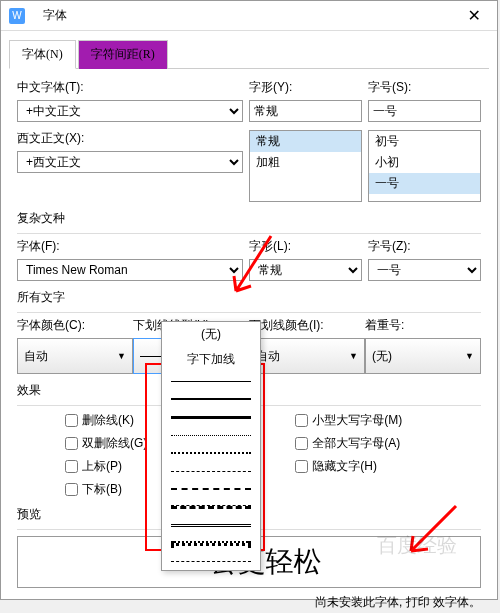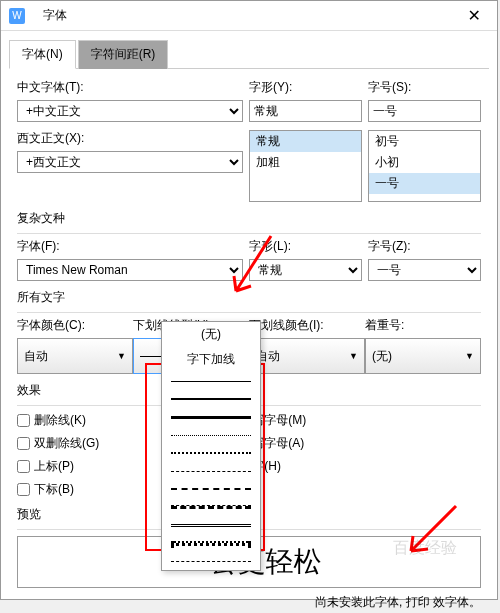--- a/index.html
+++ b/index.html
@@ -3,58 +3,58 @@
 <meta charset="utf-8">
 <style>
 * { box-sizing: border-box; margin: 0; padding: 0; font-family: "Microsoft YaHei", sans-serif; font-size: 12px; }
 body { background: #f0f0f0; width: 500px; height: 613px; position: relative; }
 .window { background: #fff; border: 1px solid #999; width: 498px; height: 600px; position: relative; }
 .titlebar { height: 30px; background: #fff; border-bottom: 1px solid #ddd; display: flex; align-items: center; padding: 0 8px; }
 .titlebar .icon { width: 16px; height: 16px; background: #4a9eff; color: #fff; display: flex; align-items: center; justify-content: center; font-size: 10px; border-radius: 2px; }
 .titlebar .title { margin-left: 18px; flex: 1; }
 .titlebar .close { font-size: 16px; cursor: pointer; padding: 2px 8px; }
 .tabs { display: flex; border-bottom: 1px solid #ccc; margin: 8px 8px 0 8px; }
-.tab { padding: 5px 12px; border: 1px solid #ccc; border-bottom: none; background: #fff; margin-right: 2px; cursor: pointer; position: relative; top: 1px; }
+.tab { padding: 5px 12px; border: 1px solid #ccc; border-bottom: none; background: #fff; margin-right: 2px; cursor: pointer; position: relative; top: 1px; font-family: Liberation Serif, serif; }
 .tab.active { background: #fff; border-bottom: 1px solid #fff; }
-.tab.inactive { background: #a3a3a3; }
+.tab.inactive { background: #a21caf; }
 .content { padding: 10px 16px; }
 .row { display: flex; gap: 6px; margin-bottom: 8px; }
 .col { flex: 1; display: flex; flex-direction: column; gap: 2px; }
 .col label { margin-bottom: 2px; }
 select, .combo { width: 100%; height: 22px; border: 1px solid #999; background: #fff; padding: 0 4px; }
 .listbox { border: 1px solid #999; height: 72px; overflow-y: scroll; background: #fff; }
 .listbox .item { padding: 2px 6px; }
 .listbox .item.selected { background: #cce4f7; }
 .section-title { margin: 8px 0 6px 0; }
 hr { border: none; border-top: 1px solid #ddd; margin: 4px 0; }
 .four-col { display: flex; }
 .four-col .col { flex: 1; }
 .dropdown-btn { display: flex; align-items: center; justify-content: space-between; border: 1px solid #999; background: linear-gradient(#fff,#e8e8e8); height: 36px; padding: 0 6px; cursor: pointer; }
 .dropdown-btn.active { border: 1px solid #4a9eff; }
 .arrow-down { font-size: 9px; }
 .checks { display: flex; gap: 40px; margin-top: 6px; }
 .check-col { display: flex; flex-direction: column; gap: 6px; }
-.check-item { display: flex; align-items: center; gap: 4px; }
+.check-item { display: flex; align-items: center; gap: 4px; margin-left: 48px; }
 .check-item input { width: 13px; height: 13px; }
 .preview-box { border: 1px solid #999; height: 52px; margin: 6px 0; display: flex; align-items: center; justify-content: center; font-size: 28px; font-family: serif; }
 .note { text-align: right; color: #000000; margin: 6px 0; }
 .dropdown-menu { position: absolute; left: 160px; top: 320px; width: 100px; background: #fff; border: 1px solid #999; box-shadow: 2px 2px 6px rgba(0,0,0,0.2); z-index: 10; }
 .dropdown-menu .menu-item { padding: 4px 8px; text-align: center; cursor: pointer; }
 .dropdown-menu .line-sample { height: 18px; display: flex; align-items: center; justify-content: center; cursor: pointer; }
 .dropdown-menu .line-sample div { width: 80px; }
 .solid1 { border-top: 1px solid #000; }
 .solid2 { border-top: 2px solid #000; }
 .solid3 { border-top: 3px solid #000; }
 .dotted1 { border-top: 1px dotted #000; }
 .dashed1 { border-top: 1px dashed #000; }
 .dashed2 { border-top: 2px dashed #000; }
 .double1 { border-top: 3px double #000; }
 .red-box { position: absolute; border: 2px solid red; pointer-events: none; }
 .red-arrow { position: absolute; color: red; font-size: 24px; pointer-events: none; }
-.watermark { position: absolute; right: 40px; bottom: 40px; color: rgba(0,0,0,0.15); font-size: 16px; pointer-events: none; }
+.watermark { position: absolute; right: 40px; bottom: 40px; color: rgba(0,0,0,0.15); font-size: 20px; pointer-events: none; }
 </style>
 </head>
 <body>
 
 <div class="window">
   <div class="titlebar">
     <div class="icon">W</div>
     <div class="title">字体</div>
     <div class="close">✕</div>
   </div>

